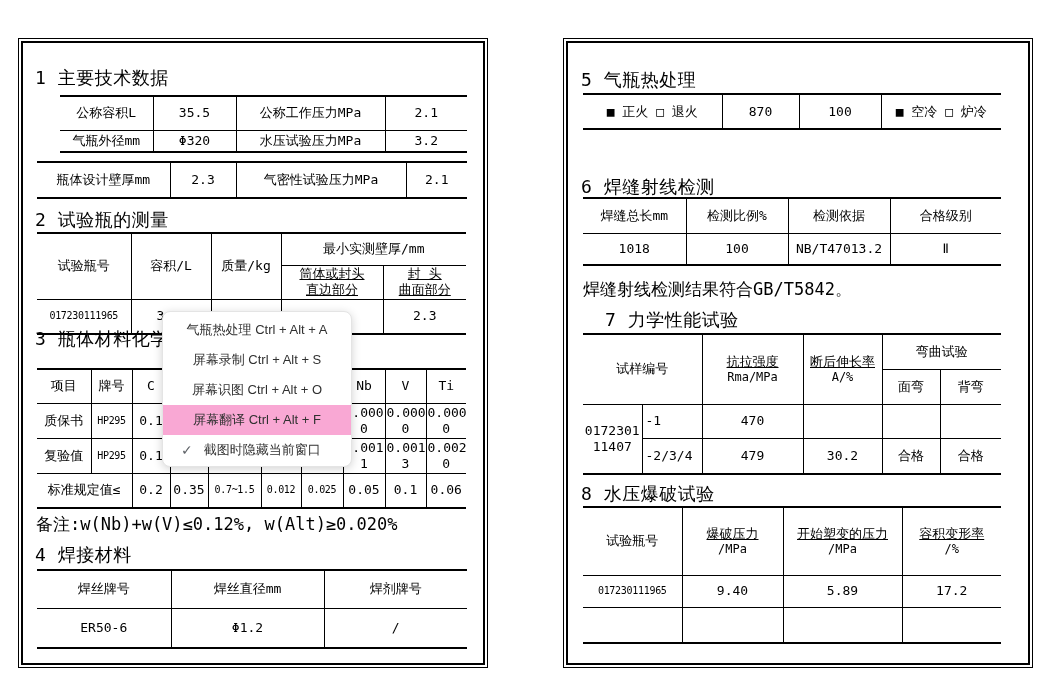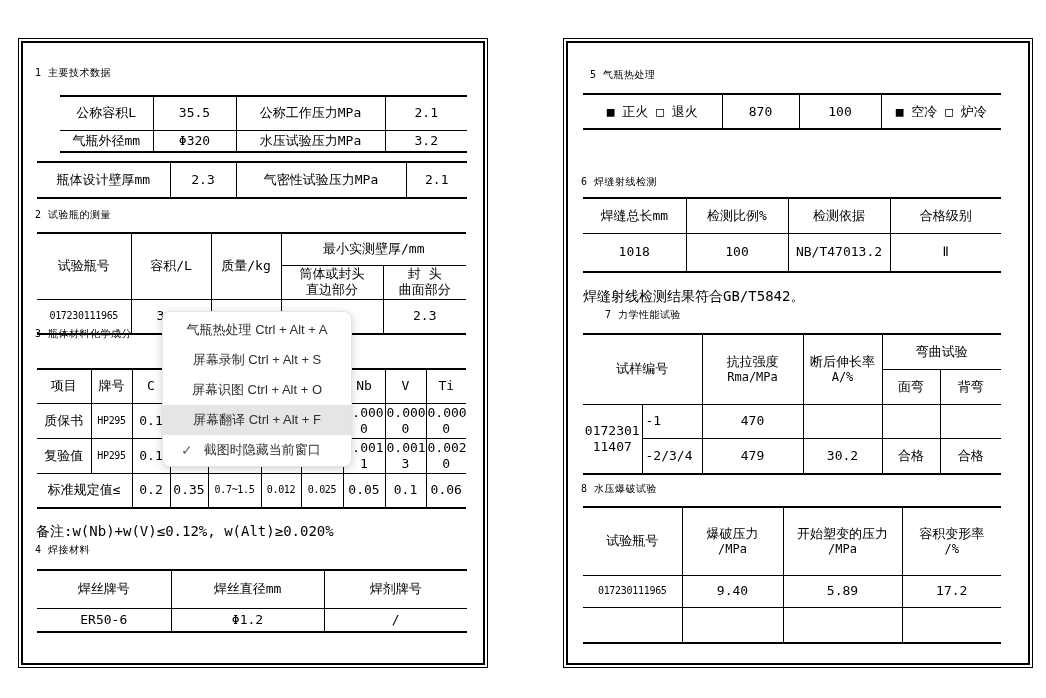--- a/index.html
+++ b/index.html
@@ -2,43 +2,43 @@
 <html><head>
 <meta charset="utf-8">
 <style>
   * { box-sizing: border-box; margin: 0; padding: 0; }
   html,body { width:1046px; height:698px; background:#fff; overflow:hidden; position:relative;
               font-family:"DejaVu Sans Mono", monospace; color:#000; }
 
   .page { position:absolute; top:38px; width:470px; height:630px; background:#fff;
           border:1px solid #000; }
   .page-frame { position:absolute; inset:2px; border:2px solid #000; pointer-events:none; }
-  .sec-title { position:absolute; font-size:10px; letter-spacing:0.5px; white-space:nowrap; }
-  .note { position:absolute; font-size:14px; white-space:nowrap;margin-top:10px; }
+  .sec-title { position:absolute; font-size:18px; letter-spacing:0.5px; white-space:nowrap; }
+  .note { position:absolute; font-size:17px; white-space:nowrap; }
 
   table { border-collapse:collapse; table-layout:fixed; position:absolute;
           border-top:2px solid #000; border-bottom:2px solid #000; }
   td { border:1px solid #000; font-size:13px; text-align:center; vertical-align:middle;
        line-height:16px; padding:0 1px; overflow:hidden; }
   td.nl { border-left:none; }
   td.nr { border-right:none; }
   td .sub { display:block; font-size:12px; line-height:15px; }
-  td .l1 { display:block; line-height:16px; }
+  td .l1 { display:block; line-height:16px;text-decoration:underline; }
   .num-tight { font-size:10px; letter-spacing:-0.3px; }
   .vol-cell { text-align:left; padding-left:25px; }
   .suffix-cell { text-align:left; padding-left:3px; }
 
   
   .ctx-menu { position:absolute; left:162px; top:311px; width:190px; height:156px;
               background:#fff; border:1px solid #e4e4e4; border-radius:8px;
               box-shadow:0 2px 10px rgba(0,0,0,0.18); z-index:50; padding:3px 0;
               font-family:"Liberation Sans", sans-serif; }
   .ctx-item { height:30px; line-height:30px; font-size:13px; color:#303030;
               text-align:center; white-space:nowrap; cursor:default; }
-  .ctx-item.hl { background:#e5e5e5; }
+  .ctx-item.hl { background:#f9a8d4; }
   .ctx-item.with-check { display:flex; align-items:center; text-align:left; padding-left:18px; }
   .check { color:#5f6368; font-size:14px; margin-right:11px; }
 </style>
 </head>
 <body>
 
 <div class="page" style="left:18px;">
   <div class="page-frame"></div>
 
   <div class="sec-title" style="left:16px; top:27px;">1 主要技术数据</div>
@@ -195,33 +195,33 @@
         <col style="width:134px">
         <col style="width:153px">
         <col style="width:143px">
       </colgroup>
     <tbody>
         <tr style="height:38px">
       <td class="nl">焊丝牌号</td>
       <td>焊丝直径mm</td>
       <td class="nr">焊剂牌号</td>
     </tr>
-    <tr style="height:24px">
+    <tr style="height:40px">
       <td class="nl">ER50-6</td>
       <td>Φ1.2</td>
       <td class="nr">/</td>
     </tr>
   </tbody>
     </table>
 </div>
 
 <div class="page" style="left:563px;">
   <div class="page-frame"></div>
 
-  <div class="sec-title" style="left:26px; top:29px;">5 气瓶热处理</div>
+  <div class="sec-title" style="left:17px; top:29px;">5 气瓶热处理</div>
 
   <table style="left:19px; top:54px; width:418px;">
     <colgroup>
         <col style="width:139px">
         <col style="width:77px">
         <col style="width:82px">
         <col style="width:120px">
       </colgroup>
     <tbody>
     <tr style="height:35px">
@@ -242,21 +242,21 @@
         <col style="width:102px">
         <col style="width:111px">
       </colgroup>
     <tbody>
         <tr style="height:35px">
       <td class="nl">焊缝总长mm</td>
       <td>检测比例%</td>
       <td>检测依据</td>
       <td class="nr">合格级别</td>
     </tr>
-    <tr style="height:39px">
+    <tr style="height:32px">
       <td class="nl">1018</td>
       <td>100</td>
       <td>NB/T47013.2</td>
       <td class="nr">Ⅱ</td>
     </tr>
   </tbody>
     </table>
 
   <div class="note" style="left:19px; top:239px;">焊缝射线检测结果符合GB/T5842。</div>
 

